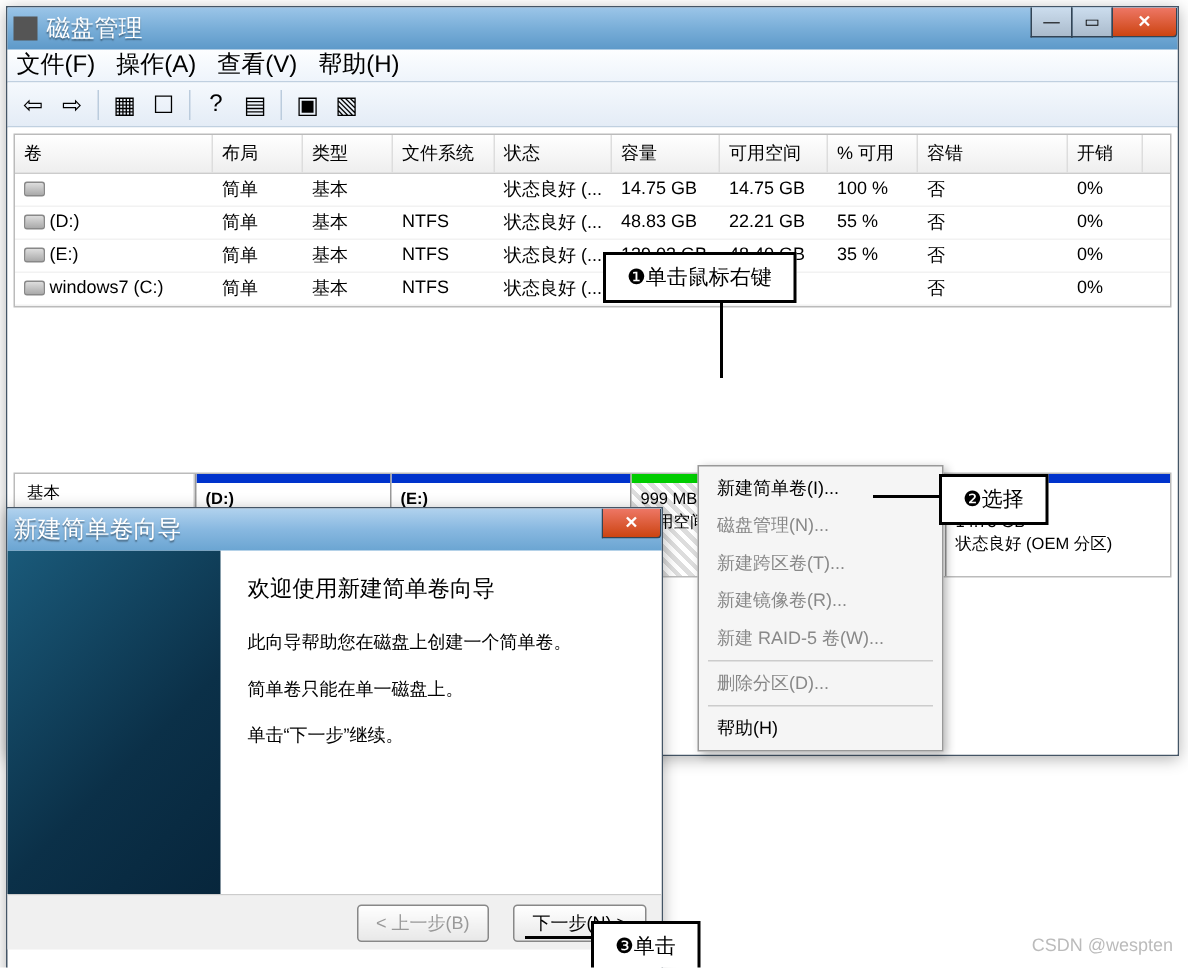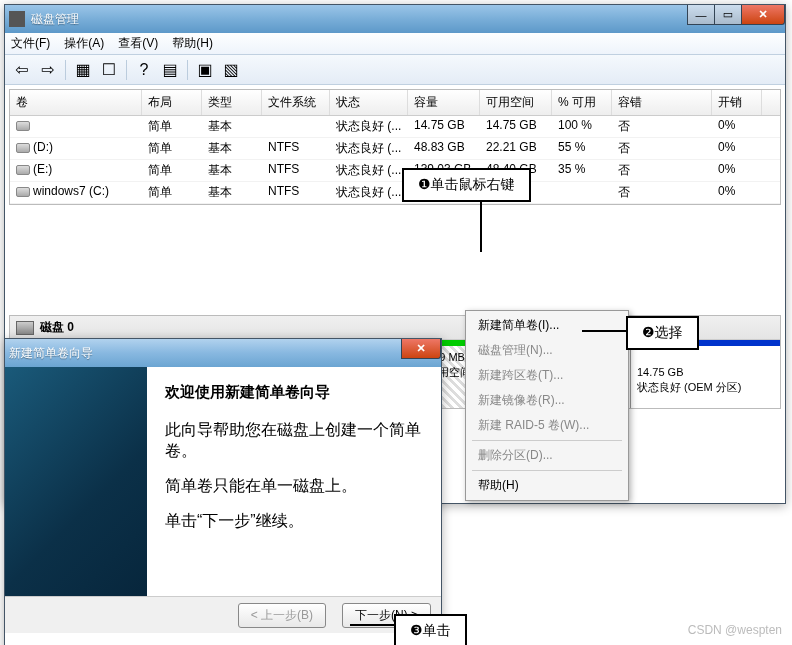--- a/index.html
+++ b/index.html
@@ -3,26 +3,26 @@
 <meta charset="utf-8">
 <style>
 * { margin: 0; padding: 0; box-sizing: border-box; font-family: "Microsoft YaHei", "SimSun", sans-serif; }
 body { background: #fff; width: 792px; height: 645px; position: relative; overflow: hidden; }
 
 .window { position: absolute; border: 1px solid #456; background: #fff; box-shadow: 0 2px 10px rgba(0,0,0,0.3); }
 .main-window { left: 4px; top: 4px; width: 782px; height: 500px; }
 
 .titlebar { height: 28px; background: linear-gradient(#9bc5e8, #79aed8 50%, #5d99c9); display: flex; align-items: center; padding: 0 4px; position: relative; }
 .titlebar-icon { width: 16px; height: 16px; background: #555; margin-right: 6px; }
-.titlebar-text { color: #fff; font-size: 12px; text-shadow: 0 1px 1px rgba(0,0,0,0.4); flex: 1; }
+.titlebar-text { color: #fff; font-size: 16px; text-shadow: 0 1px 1px rgba(0,0,0,0.4); flex: 1; }
 .caption-buttons { position: absolute; right: 0; top: 0; display: flex; }
 .cap-btn { width: 28px; height: 20px; border: 1px solid #345; border-top: none; background: linear-gradient(#cde, #abc); display: flex; align-items: center; justify-content: center; font-size: 11px; margin-left: -1px; cursor: pointer; }
 .cap-btn.close { background: linear-gradient(#e76, #c41); color: #fff; font-weight: bold; width: 44px; border-bottom-right-radius: 3px; }
 
-.menubar { height: 22px; background: linear-gradient(#fdfeff, #eef4fb); border-bottom: 1px solid #c0d0e0; display: flex; align-items: center; padding: 0 6px; font-size: 12px; }
+.menubar { height: 22px; background: linear-gradient(#fdfeff, #eef4fb); border-bottom: 1px solid #c0d0e0; display: flex; align-items: center; padding: 0 6px; font-size: 16px; }
 .menubar span { margin-right: 14px; cursor: pointer; }
 
 .toolbar { height: 30px; background: linear-gradient(#f5f9fd, #e4ecf6); border-bottom: 1px solid #c0d0e0; display: flex; align-items: center; padding: 0 6px; gap: 4px; }
 .tb-btn { width: 22px; height: 22px; border: 1px solid transparent; display: flex; align-items: center; justify-content: center; cursor: pointer; }
 .tb-sep { width: 1px; height: 20px; background: #bcd; margin: 0 2px; }
 
 .content { position: absolute; top: 80px; left: 0; right: 0; bottom: 0; background: #fff; }
 
 .volume-list { border: 1px solid #bbb; margin: 4px; font-size: 12px; }
 .vl-header { display: flex; background: linear-gradient(#fff, #eee); border-bottom: 1px solid #ccc; }
@@ -58,22 +58,22 @@
 .context-menu { position: absolute; left: 465px; top: 310px; width: 164px; background: #f5f5f5; border: 1px solid #999; box-shadow: 2px 2px 6px rgba(0,0,0,0.3); font-size: 12px; padding: 2px; z-index: 50; }
 .cm-item { padding: 4px 10px; color: #888; cursor: default; }
 .cm-item.enabled { color: #000; cursor: pointer; }
 .cm-sep { height: 1px; background: #ccc; margin: 2px 4px; }
 
 .wizard { left: 4px; top: 338px; width: 438px; height: 360px; z-index: 100; }
 .wizard .titlebar { background: linear-gradient(#b1d2ee,#88b8e0 50%,#6ba5d2); }
 .wizard .body { display: flex; height: 230px; background: #fff; border-bottom: 1px solid #ccc; }
 .wizard .side { width: 142px; background: linear-gradient(135deg,#1a5a7a,#0b3048 60%,#07263c); }
 .wizard .main { flex: 1; padding: 16px 18px; font-size: 12px; }
-.wizard .main h3 { font-size: 15px; font-weight: bold; margin-bottom: 18px; }
-.wizard .main p { margin-bottom: 14px; font-size: 16px; }
+.wizard .main h3 { font-size: 15px; font-weight: normal; margin-bottom: 18px; }
+.wizard .main p { margin-bottom: 14px; font-size: 12px; }
 .wizard .footer { height: 36px; background: #f0f0f0; display: flex; align-items: center; justify-content: flex-end; padding: 0 10px; gap: 16px; }
 .btn { font-size: 12px; padding: 3px 12px; border: 1px solid #888; background: linear-gradient(#fff,#e8e8e8); border-radius: 3px; cursor: pointer; }
 .btn:disabled { color: #999; }
 
 .callout { position: absolute; background: #fff; border: 2px solid #000; padding: 6px 14px; font-size: 14px; z-index: 200; white-space: nowrap; }
 .line { position: absolute; background: #000; z-index: 150; }
 
 .watermark { position: absolute; right: 10px; bottom: 8px; font-size: 12px; color: rgba(120,120,120,0.5); }
 </style>
 </head>
@@ -171,24 +171,20 @@
             <div class="c-cap"></div>
             <div class="c-free"></div>
             <div class="c-pct"></div>
             <div class="c-ft">否</div>
             <div class="c-ov">0%</div>
           </div>
         </div>
     </div>
 
     <div class="disk-map">
-      <div class="disk-header">
-        <div class="dicon"></div>
-        <b>磁盘 0</b>
-      </div>
       <div class="disk-body">
         <div class="disk-info">
           <div>基本</div>
           <div>232.89 GB</div>
           <div>联机</div>
         </div>
         <div class="parts">
           <div class="part blue" style="width:130px">
             <div class="phead"></div>
               <div class="part-content">

